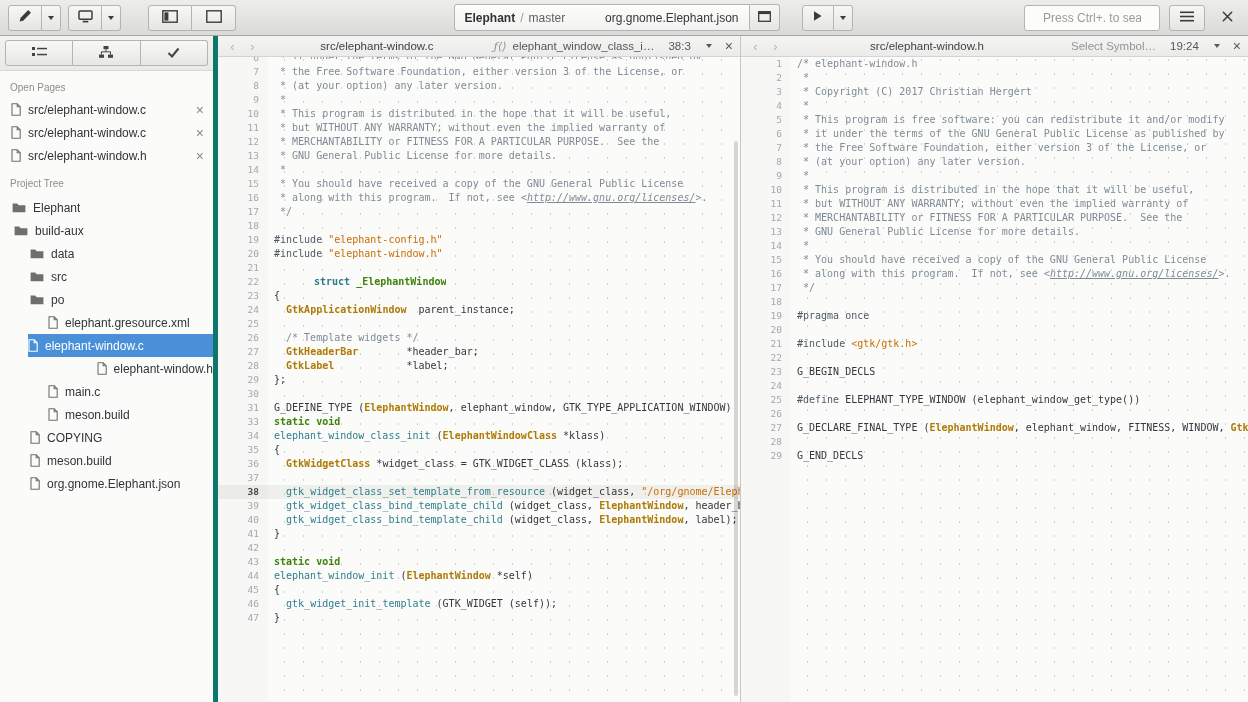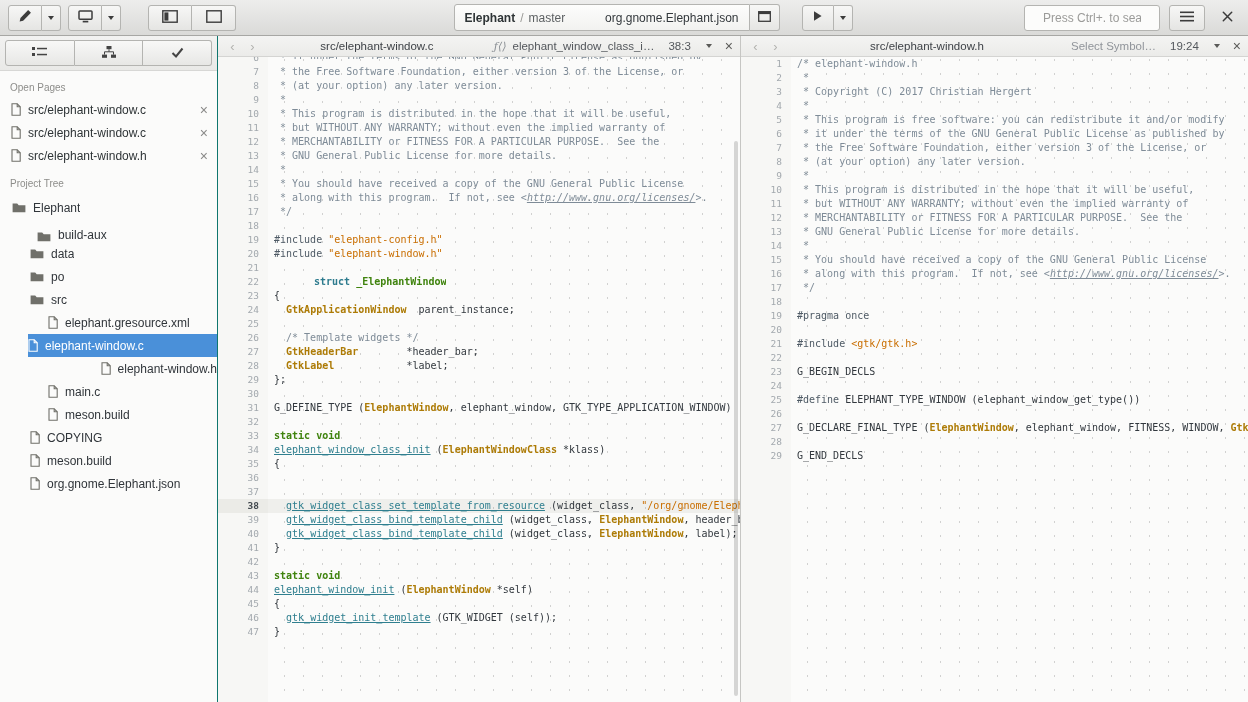--- a/index.html
+++ b/index.html
@@ -34,21 +34,21 @@
   .runsplit .btn:first-child{width:32px;}
   .search{width:136px;height:26px;border:1px solid #b4b4b1;border-radius:3px;background:#fcfcfb;padding:0 18px;font-size:12px;color:#333;font-family:"Liberation Sans",sans-serif;outline:none;}
   .search::placeholder{color:#9b9b99;}
   .menu-btn{width:36px;}
   .win-close{width:26px;height:26px;display:flex;align-items:center;justify-content:center;}
 
   
   .main{flex:1;display:flex;min-height:0;}
 
   
-  .sidebar{flex:0 0 218px;width:218px;background:#fbfbfa;border-right:1px solid #0f766e;display:flex;flex-direction:column;overflow:hidden;}
+  .sidebar{flex:0 0 218px;width:218px;background:#fbfbfa;border-right:5px solid #0f766e;display:flex;flex-direction:column;overflow:hidden;}
   .sb-tabs{display:flex;padding:4px 5px;background:linear-gradient(#f2f2f1,#e9e9e7);border-bottom:1px solid #d7d7d5;}
   .sb-tab{flex:1;height:26px;display:flex;align-items:center;justify-content:center;background:linear-gradient(#f8f8f7,#e7e7e5);border:1px solid #b4b4b1;border-left:none;}
   .sb-tab:first-child{border-left:1px solid #b4b4b1;border-radius:3px 0 0 3px;}
   .sb-tab:last-child{border-radius:0 3px 3px 0;}
   .section-label{font-size:10px;color:#8d8d8a;padding:11px 10px 5px 10px;}
   .op-row{display:flex;align-items:center;height:23px;padding:0 9px 0 11px;gap:7px;}
   .op-label{flex:1;white-space:nowrap;overflow:hidden;color:#2e3436;}
   .op-close{color:#8a8a88;font-size:14px;line-height:1;}
   .tree{margin-top:2px;}
   .tree-row{display:flex;align-items:center;height:23px;gap:7px;position:relative;color:#30353a;}
@@ -91,21 +91,21 @@
 
   
   .tok-p{color:#32383e;}
   .tok-c{color:#7e8b97;}
   .tok-cl{color:#7e8b97;font-style:italic;text-decoration:underline;}
   .tok-pp{color:#4e5a65;margin-top:24px;}
   .tok-s{color:#c96e00;}
   .tok-t{color:#ad7b06;font-weight:bold;}
   .tok-k{color:#2d7b8e;font-weight:bold;margin-left:40px;}
   .tok-g{color:#3f830d;font-weight:bold;}
-  .tok-f{color:#2f7f8f;text-decoration:underline;}
+  .tok-f{color:#2f7f8f;}
 </style>
 </head>
 <body>
 
 <div class="app">
 
   <header class="topbar">
     <div class="tb-left">
       <span class="split">
         <button class="btn icon-btn">
@@ -273,21 +273,21 @@
       <div class="section-label">Project Tree</div>
       <div class="tree">
           <div class="tree-row" style="padding-left: 12px;">
             <span class="t-icon">
               <svg width="14" height="11" viewBox="0 0 14 11">
                 <path d="M.6 1.4h4.6l1.5 1.9h6.7v6.9H.6z" fill="currentColor"></path>
               </svg>
             </span>
             <span class="t-label">Elephant</span>
           </div>
-          <div class="tree-row" style="padding-left: 37px; align-items: flex-end;">
+          <div class="tree-row" style="padding-left: 14px;">
             <span class="t-icon">
               <svg width="14" height="11" viewBox="0 0 14 11">
                 <path d="M.6 1.4h4.6l1.5 1.9h6.7v6.9H.6z" fill="currentColor"></path>
               </svg>
             </span>
             <span class="t-label">build-aux</span>
           </div>
           <div class="tree-row" style="padding-left: 30px;">
             <span class="t-icon">
               <svg width="14" height="11" viewBox="0 0 14 11">
@@ -295,29 +295,29 @@
               </svg>
             </span>
             <span class="t-label">data</span>
           </div>
           <div class="tree-row" style="padding-left: 30px;">
             <span class="t-icon">
               <svg width="14" height="11" viewBox="0 0 14 11">
                 <path d="M.6 1.4h4.6l1.5 1.9h6.7v6.9H.6z" fill="currentColor"></path>
               </svg>
             </span>
-            <span class="t-label">po</span>
+            <span class="t-label">src</span>
           </div>
           <div class="tree-row" style="padding-left: 30px;">
             <span class="t-icon">
               <svg width="14" height="11" viewBox="0 0 14 11">
                 <path d="M.6 1.4h4.6l1.5 1.9h6.7v6.9H.6z" fill="currentColor"></path>
               </svg>
             </span>
-            <span class="t-label">src</span>
+            <span class="t-label">po</span>
           </div>
           <div class="tree-row" style="padding-left: 48px;">
             <span class="t-icon">
               <svg width="10" height="13" viewBox="0 0 10 13">
                 <path d="M1 .8h5.2L9.2 3.8v8.4H1z" fill="none" stroke="currentColor" stroke-width="1.1"></path>
                 <path d="M6.2.8v3h3" fill="none" stroke="currentColor" stroke-width="1.1"></path>
               </svg>
             </span>
             <span class="t-label">elephant.gresource.xml</span>
           </div>
@@ -502,37 +502,34 @@
             </div>
             <div class="cl">
               <span class="ln">30</span>
               <span class="lt"></span>
             </div>
             <div class="cl">
               <span class="ln">31</span>
               <span class="lt"><span class="tok-p">G_DEFINE_TYPE (</span><span class="tok-t">ElephantWindow</span><span class="tok-p">, elephant_window, GTK_TYPE_APPLICATION_WINDOW)</span></span>
             </div>
             <div class="cl">
-              <span class="ln">32</span>
-              <span class="lt"></span>
-            </div>
-            <div class="cl">
               <span class="ln">33</span>
               <span class="lt"><span class="tok-g">static void</span></span>
             </div>
             <div class="cl">
               <span class="ln">34</span>
               <span class="lt"><span class="tok-f">elephant_window_class_init</span><span class="tok-p"> (</span><span class="tok-t">ElephantWindowClass</span><span class="tok-p"> *klass)</span></span>
             </div>
             <div class="cl">
               <span class="ln">35</span>
               <span class="lt"><span class="tok-p">{</span></span>
             </div>
             <div class="cl">
               <span class="ln">36</span>
+              <span class="lt"><span class="tok-p">  </span><span class="tok-t">GtkWidgetClass</span><span class="tok-p"> *widget_class = GTK_WIDGET_CLASS (klass);</span></span>
             </div>
             <div class="cl">
               <span class="ln">37</span>
               <span class="lt"></span>
             </div>
             <div class="cl current">
               <span class="ln">38</span>
               <span class="lt"><span class="tok-p">  </span><span class="tok-f">gtk_widget_class_set_template_from_resource</span><span class="tok-p"> (widget_class, </span><span class="tok-s">"/org/gnome/Elephant/elephant-window.ui"</span></span>
             </div>
             <div class="cl">

